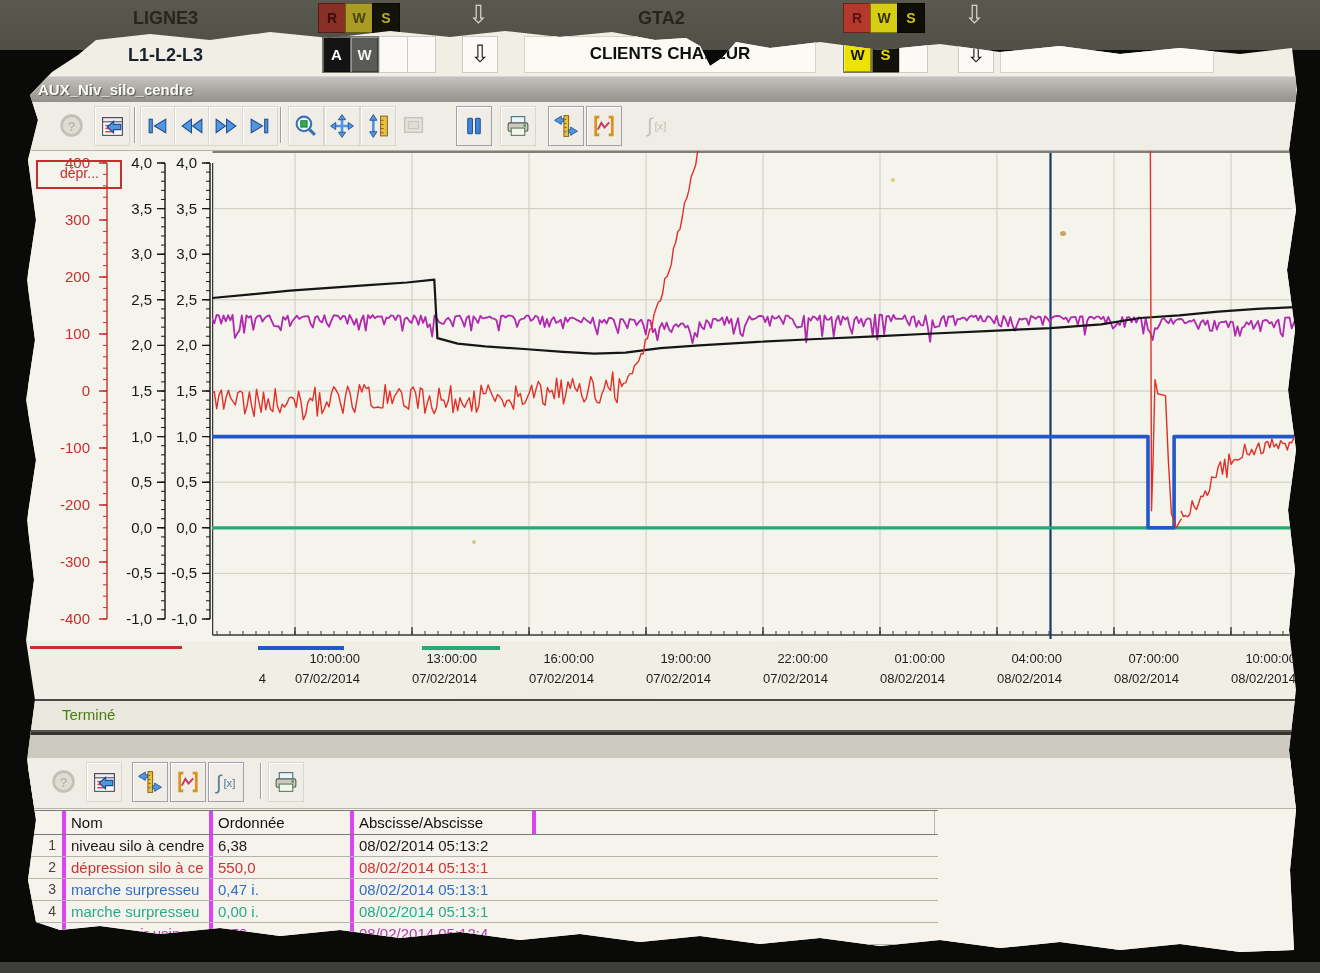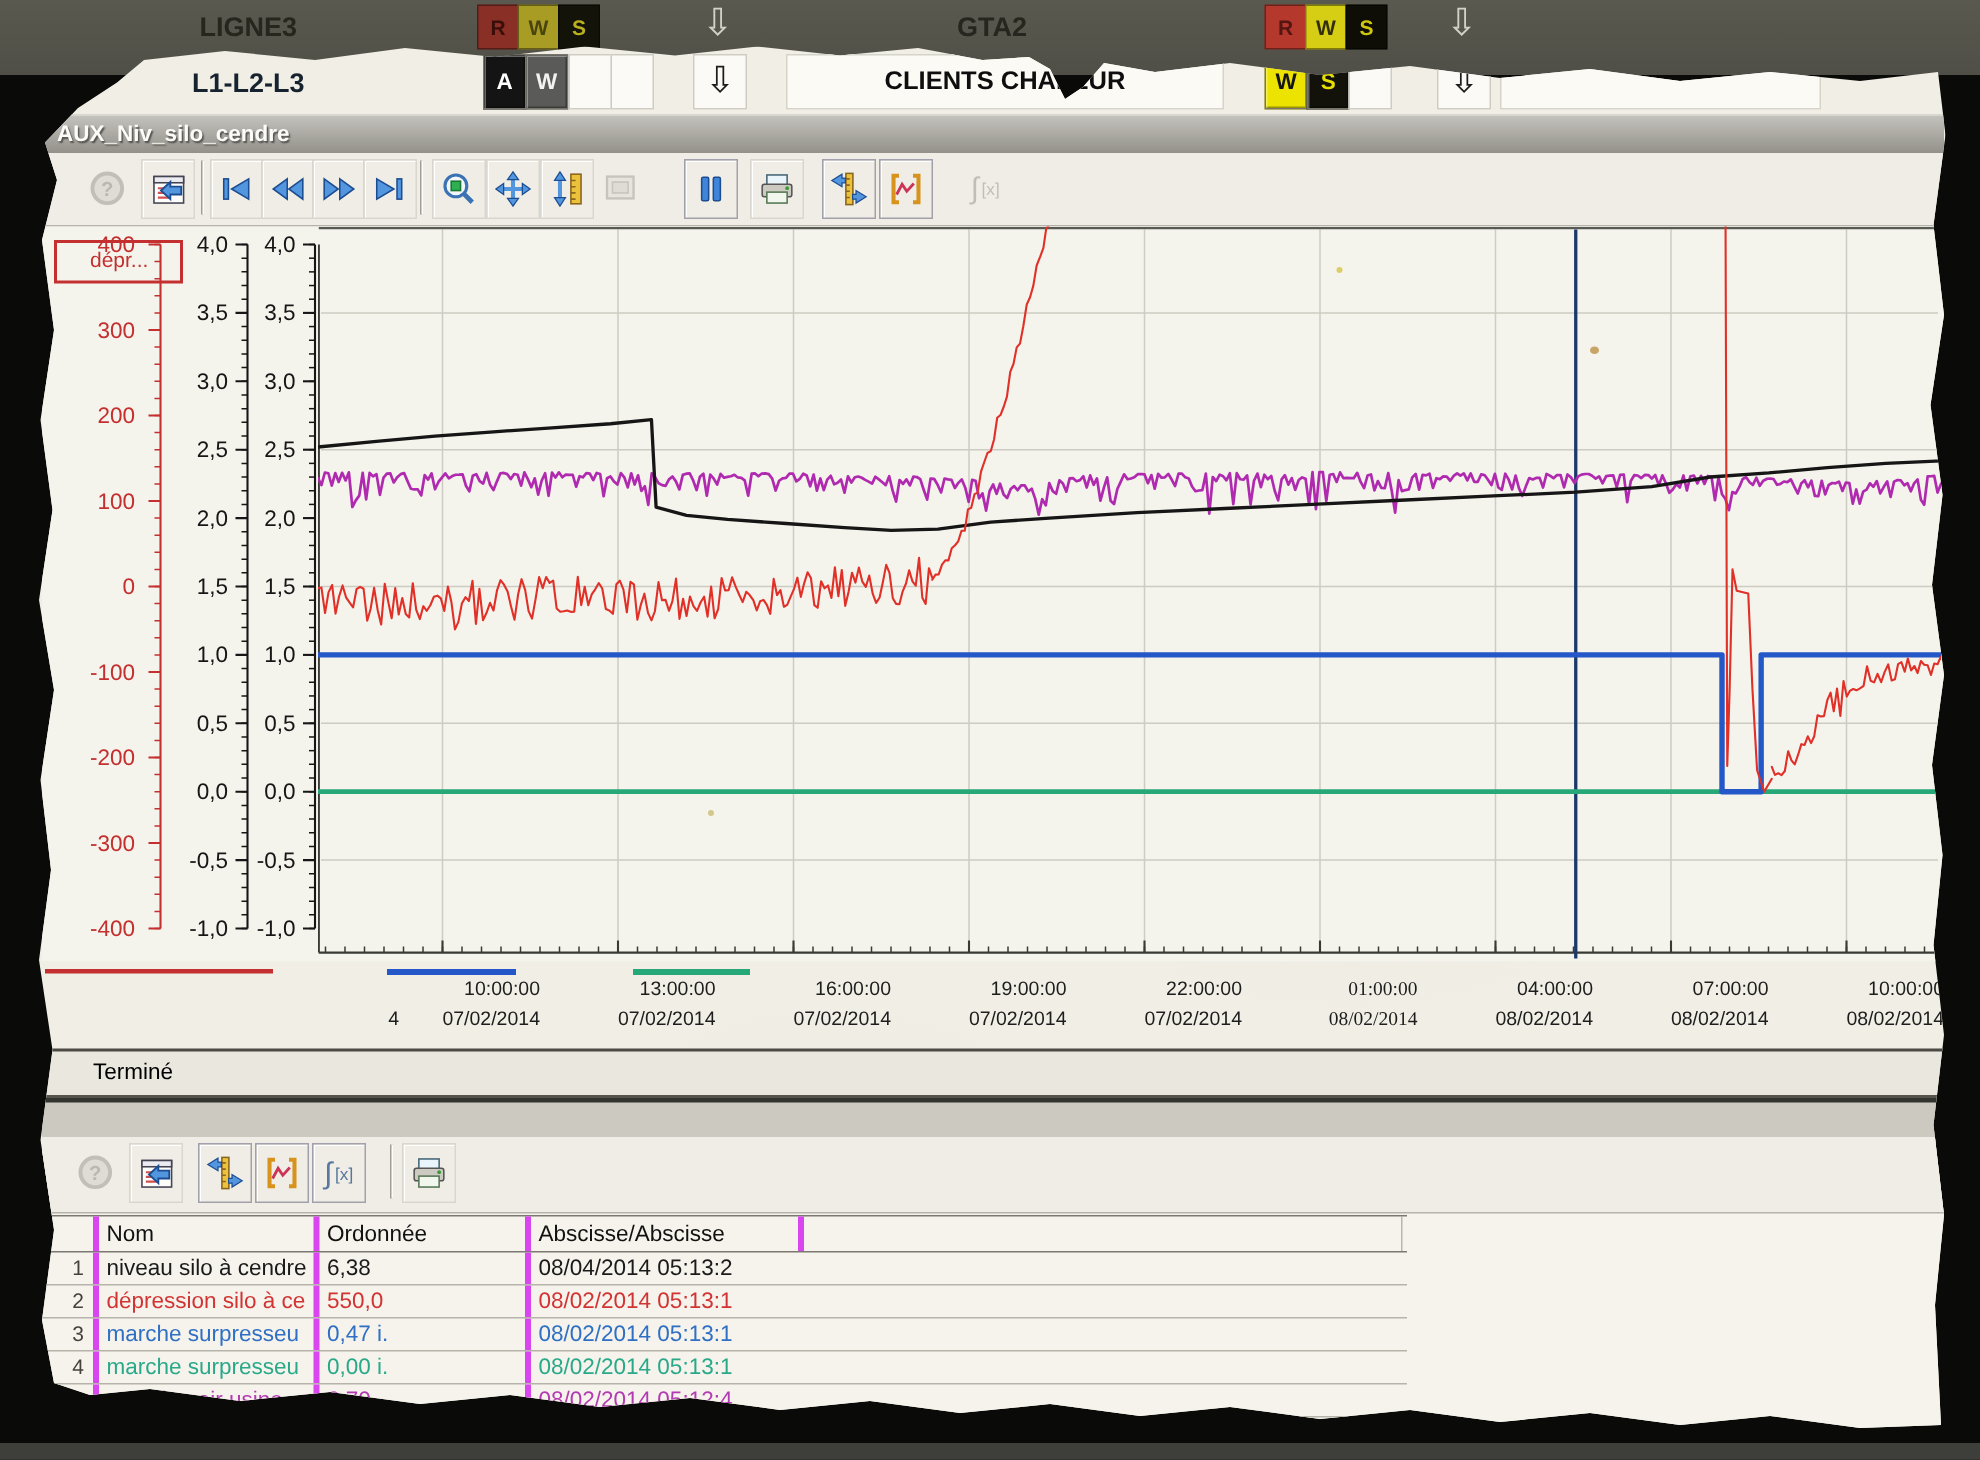--- a/index.html
+++ b/index.html
@@ -52,21 +52,21 @@
   .tb-btn.dis{cursor:default;}
   .tb-sep{position:absolute;top:5px;width:1px;height:36px;background:#a09e96;border-right:1px solid #fcfcf8;}
   
   #chart-region{left:28px;top:151px;width:1268px;height:490px;background:#f4f3ec;}
   #depr-box{left:36px;top:160px;width:60px;height:25px;border:2px solid #c43030;color:#c43030;
      font-size:14px;line-height:23px;padding-left:22px;background:transparent;}
   .legend-mark{top:646px;}
   .tlabel{position:absolute;width:130px;text-align:right;font-size:13px;color:#1d1d1d;line-height:20px;}
   #status-bar{left:28px;top:699px;width:1268px;height:29px;background:#e9e7de;
      border-top:2px solid #4c4a44;border-bottom:2px solid #56544d;}
-  #status-bar span{margin-left:34px;line-height:27px;font-size:15px;color:#000000;}
+  #status-bar span{margin-left:34px;line-height:27px;font-size:15px;color:#4d7c0f;}
   #divider{left:28px;top:732px;width:1268px;height:26px;background:#ccc9c0;
      border-top:3px solid #33332f;border-bottom:2px solid #8d8b84;}
   
   #bottom-panel{left:28px;top:758px;width:1268px;height:215px;background:#f5f3eb;}
   
   #cursor-table{left:0px;top:52px;width:910px;font-size:15px;}
   .thead{position:relative;height:23px;border-top:1px solid #7a7870;border-bottom:1px solid #7a7870;}
   .trow{position:relative;height:21px;border-bottom:1px solid #b5b3aa;}
   .tc{position:absolute;top:0;height:100%;line-height:21px;white-space:nowrap;overflow:hidden;
       padding-left:5px;box-sizing:border-box;}
@@ -586,21 +586,21 @@
          <div>07/02/2014</div>
        </div>
         <div class="tlabel" style="left:369px;top:0;">
          <div>19:00:00</div>
          <div>07/02/2014</div>
        </div>
         <div class="tlabel" style="left:486px;top:0;">
          <div>22:00:00</div>
          <div>07/02/2014</div>
        </div>
-        <div class="tlabel" style="left:603px;top:0;font-family:Liberation Serif, serif;">
+        <div class="tlabel" style="left:603px;top:0;">
          <div>01:00:00</div>
          <div>08/02/2014</div>
        </div>
         <div class="tlabel" style="left:720px;top:0;">
          <div>04:00:00</div>
          <div>08/02/2014</div>
        </div>
         <div class="tlabel" style="left:837px;top:0;">
          <div>07:00:00</div>
          <div>08/02/2014</div>
@@ -674,21 +674,21 @@
             <div class="tc" style="left:0;width:34px;"></div>
             <div class="tc vline" style="left:34px;width:147px;">Nom</div>
             <div class="tc vline" style="left:181px;width:141px;">Ordonnée</div>
             <div class="tc vline" style="left:322px;width:182px;">Abscisse/Abscisse</div>
             <div class="tc vline" style="left:504px;width:403px;border-right:1px solid #b8b6ae;"></div>
           </div>
           <div class="trow">
       <div class="tc" style="left:0;width:34px;text-align:right;padding-right:6px;color:#44423c;font-size:14px;">1</div>
       <div class="tc vline" style="left:34px;width:147px;color:#1a1a1a;">niveau silo à cendre</div>
       <div class="tc vline" style="left:181px;width:141px;color:#1a1a1a;">6,38</div>
-      <div class="tc vline" style="left:322px;width:182px;color:#1a1a1a;">08/04/2014 05:13:2</div>
+      <div class="tc vline" style="left:322px;width:182px;color:#1a1a1a;">08/02/2014 05:13:2</div>
     </div>
           <div class="trow">
       <div class="tc" style="left:0;width:34px;text-align:right;padding-right:6px;color:#44423c;font-size:14px;">2</div>
       <div class="tc vline" style="left:34px;width:147px;color:#d23434;">dépression silo à ce</div>
       <div class="tc vline" style="left:181px;width:141px;color:#d23434;">550,0</div>
       <div class="tc vline" style="left:322px;width:182px;color:#d23434;">08/02/2014 05:13:1</div>
     </div>
           <div class="trow">
       <div class="tc" style="left:0;width:34px;text-align:right;padding-right:6px;color:#44423c;font-size:14px;">3</div>
       <div class="tc vline" style="left:34px;width:147px;color:#2f6fc4;">marche surpresseu</div>

